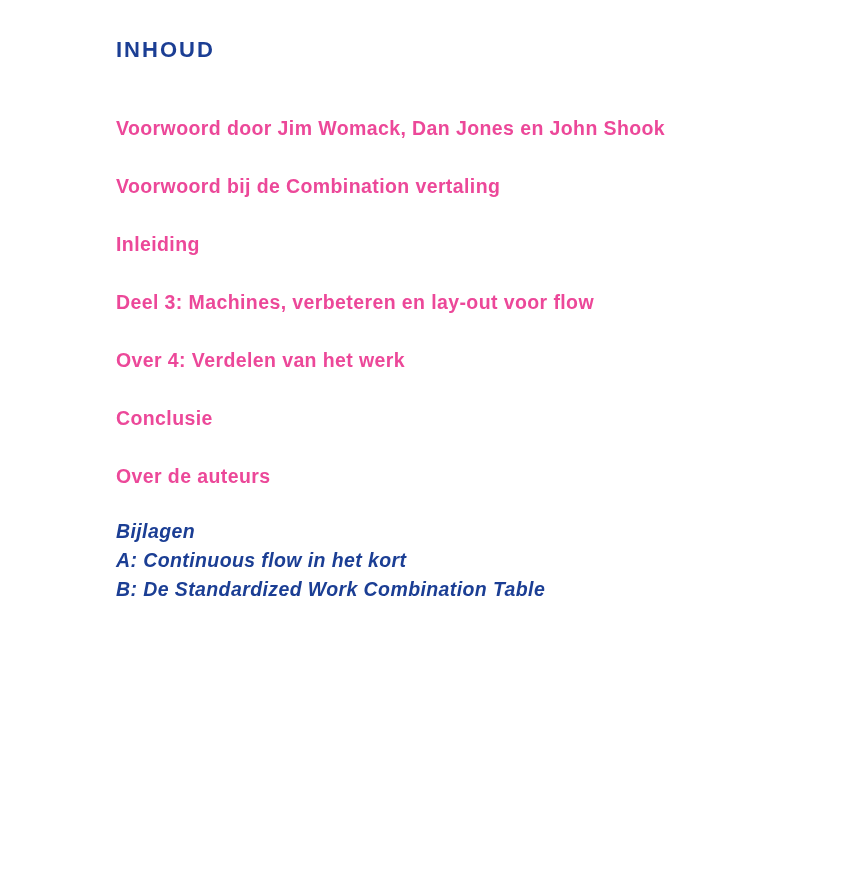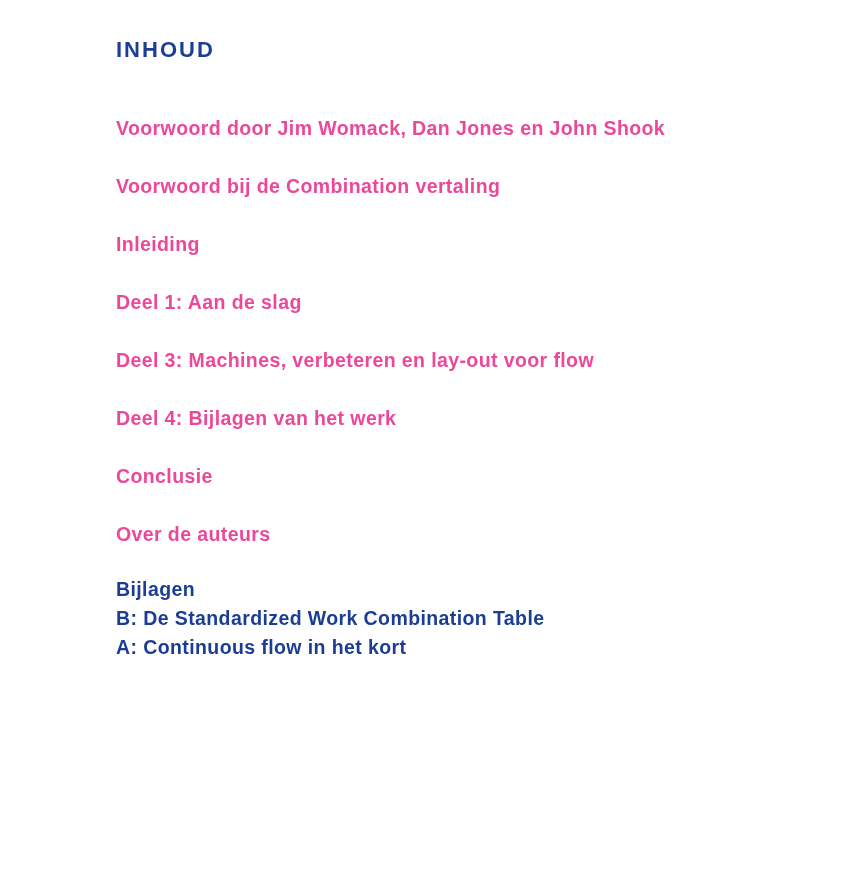--- a/index.html
+++ b/index.html
@@ -32,46 +32,46 @@
   .entry {
     font-size: 19.5px;
     line-height: 22px;
     letter-spacing: 0.4px;
     margin: 0 0 36px 0;
     color: #ec4899;
     white-space: nowrap;
   }
   .appendix {
     margin-top: -6px;
+    font-style: italic;
   }
   .appendix-line {
     font-size: 19.5px;
     line-height: 29px;
     letter-spacing: 0.4px;
     color: #1B3E94;
     white-space: nowrap;
   }
 </style>
 </head>
 <body>
 
 <div class="page">
 
   <h1 class="title">INHOUD</h1>
 
   <div>
     <div class="entry">Voorwoord door Jim Womack, Dan Jones en John Shook</div>
     <div class="entry">Voorwoord bij de Combination vertaling</div>
     <div class="entry">Inleiding</div>
-    <div class="entry">Deel 1: Aan de slag</div>
     <div class="entry">Deel 3: Machines, verbeteren en lay-out voor flow</div>
-    <div class="entry">Deel 4: Bijlagen van het werk</div>
+    <div class="entry">Over 4: Verdelen van het werk</div>
     <div class="entry">Conclusie</div>
     <div class="entry">Over de auteurs</div>
   </div>
 
   <div class="appendix">
     <div class="appendix-line">Bijlagen</div>
+    <div class="appendix-line">A: Continuous flow in het kort</div>
     <div class="appendix-line">B: De Standardized Work Combination Table</div>
-    <div class="appendix-line">A: Continuous flow in het kort</div>
   </div>
 
 </div>
 
 </body></html>

